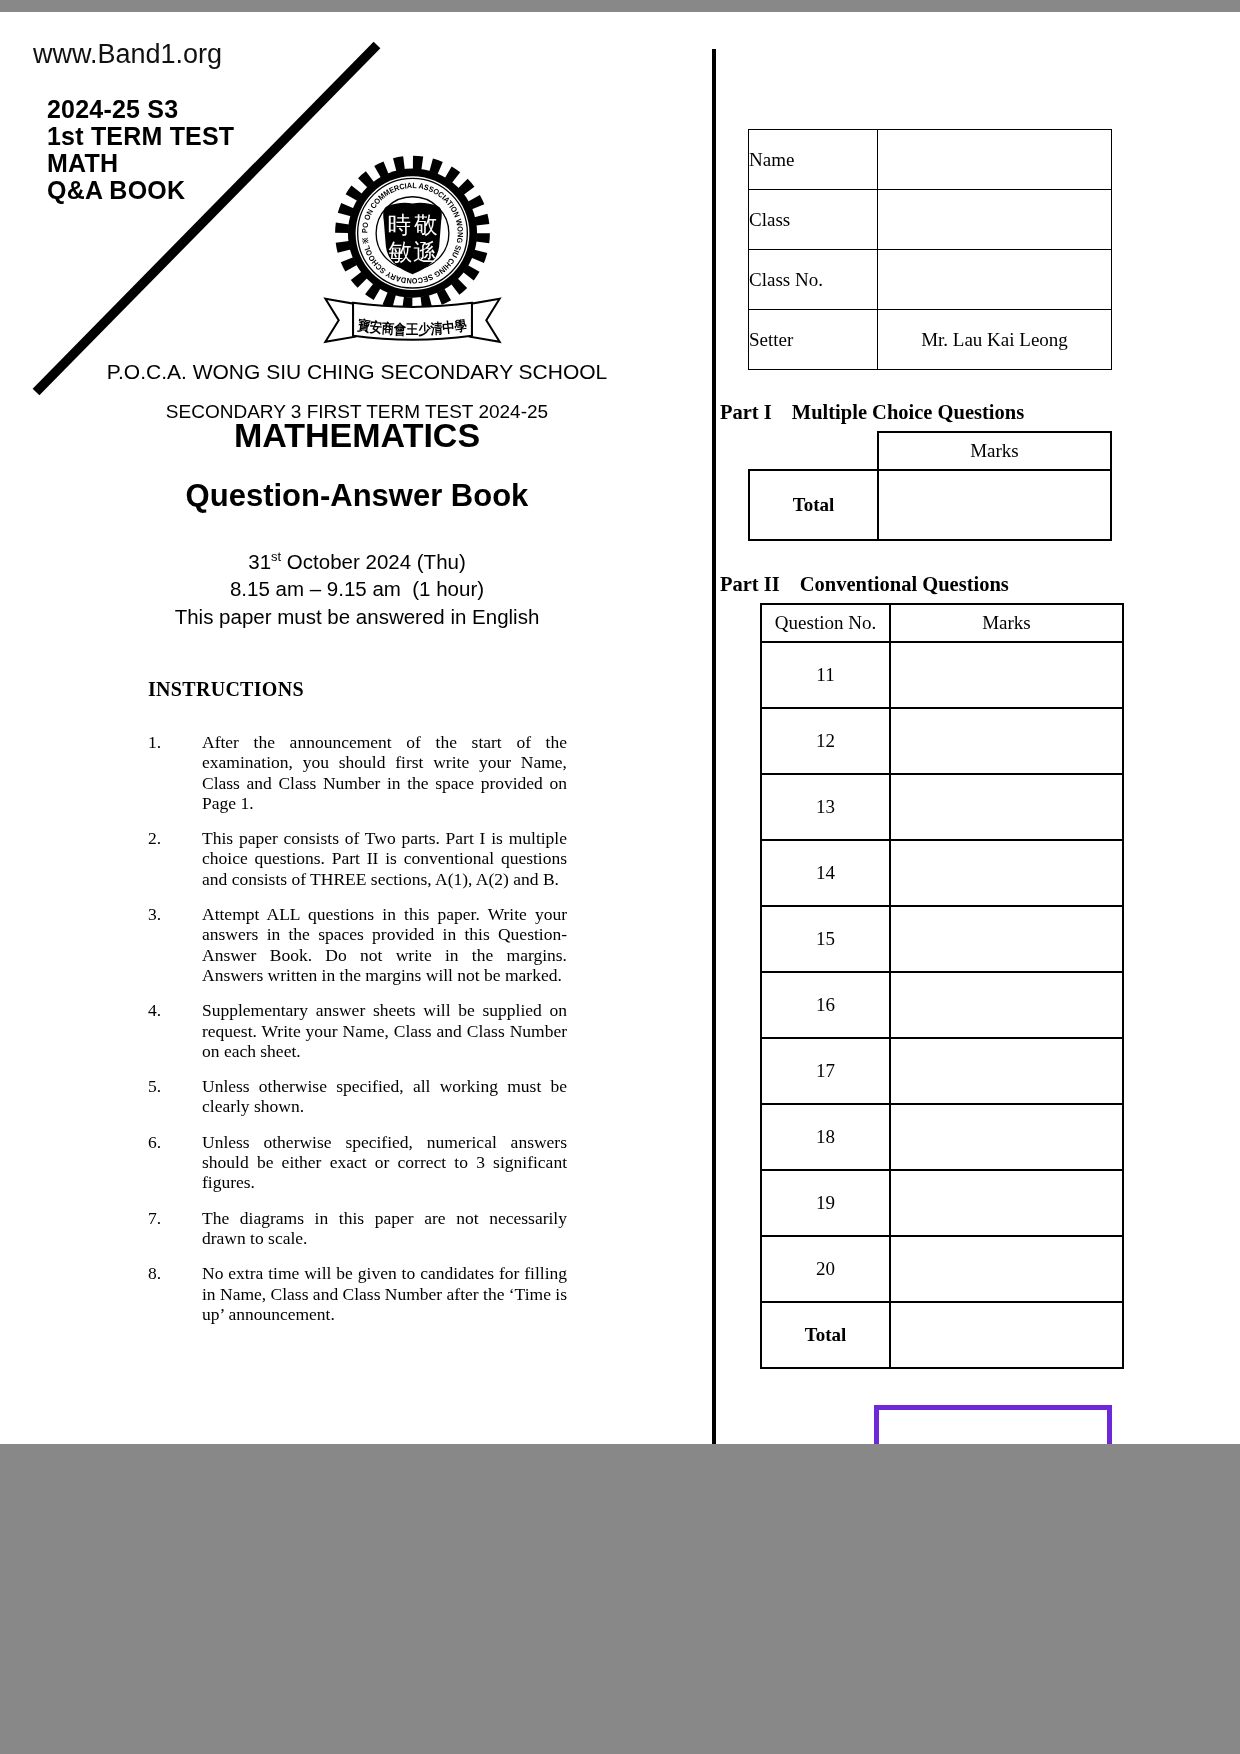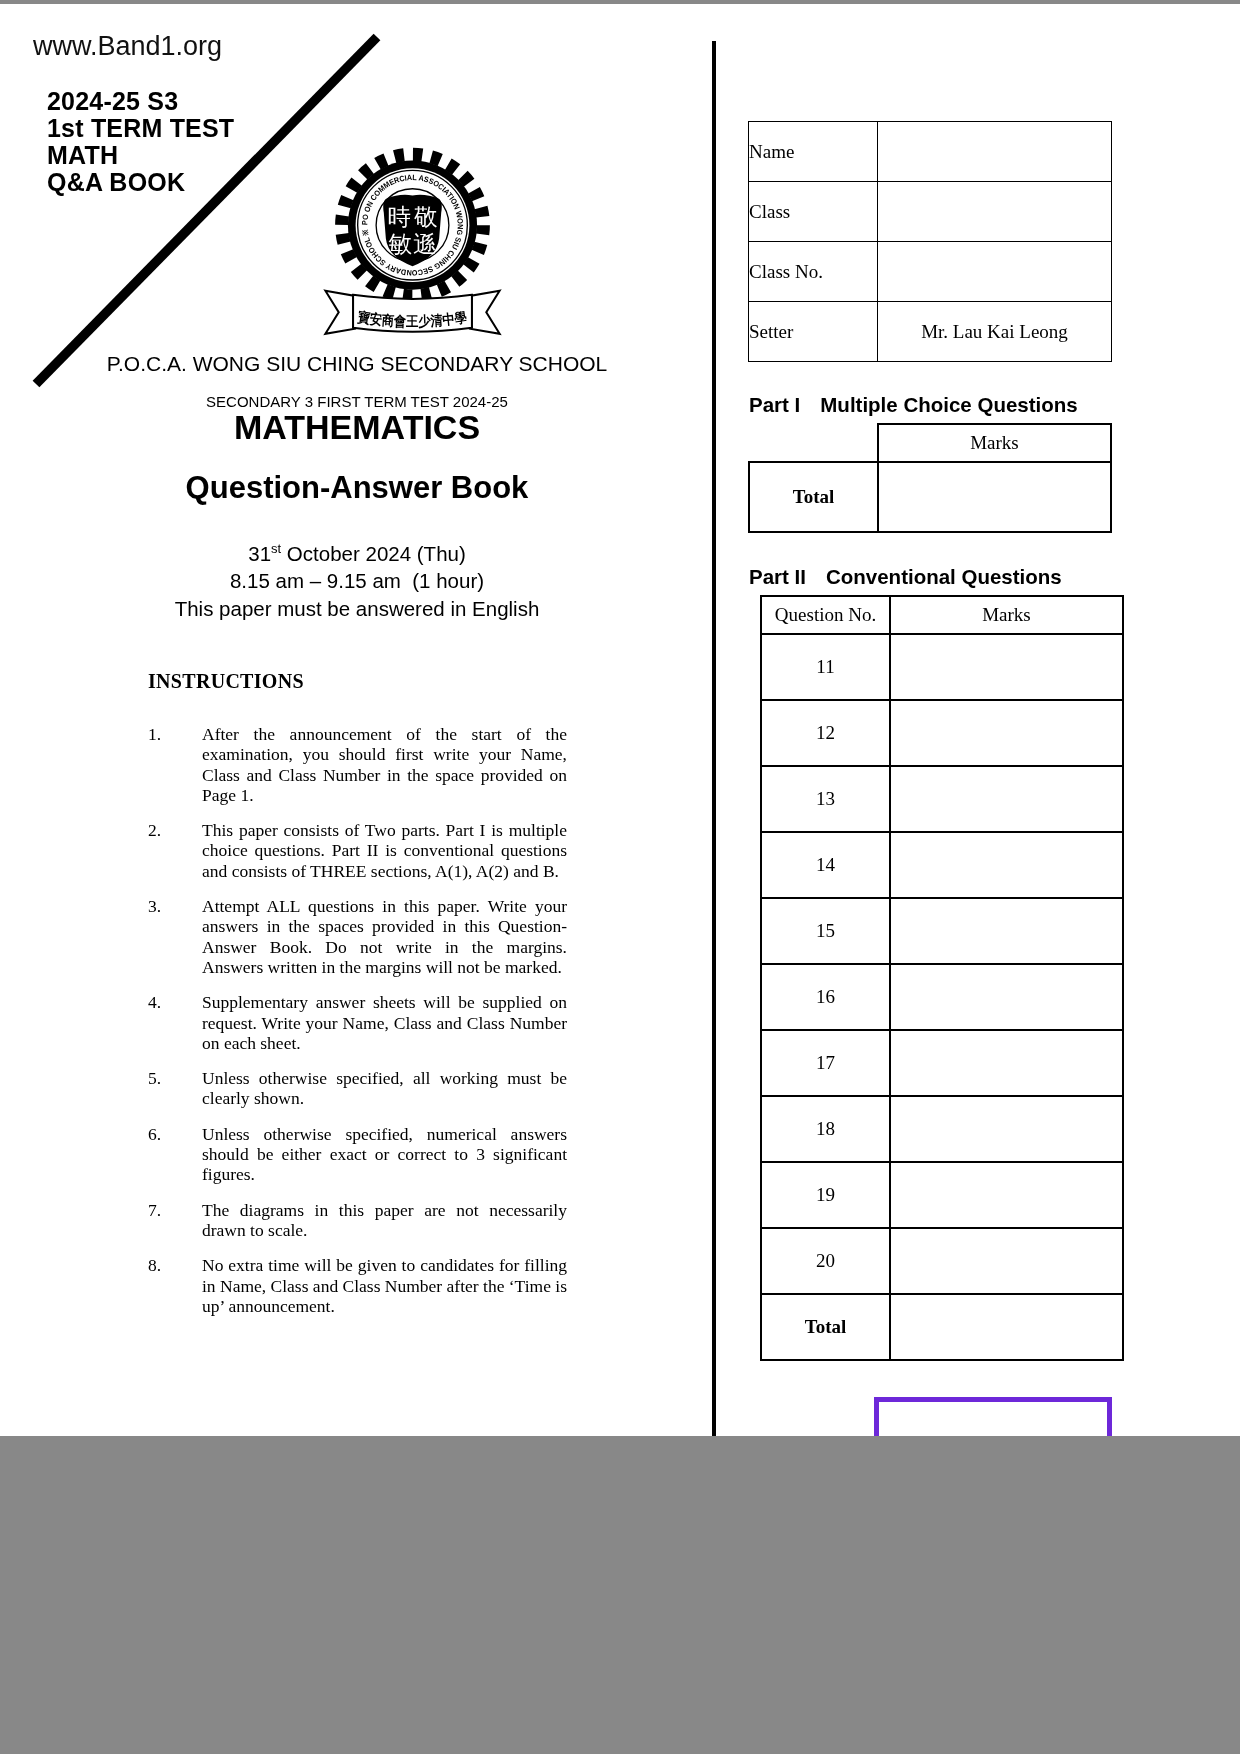--- a/index.html
+++ b/index.html
@@ -1,20 +1,20 @@
 <!DOCTYPE html>
 <html><head>
 <meta charset="utf-8">
 <style>
   * { margin:0; padding:0; box-sizing:border-box; }
   html,body { background:#888; }
   .page {
     position:relative;
     width:1240px; height:1432px;
-    margin:4px auto;
+    margin:12px auto;
     background:#ffffff;
     color:#000;
     overflow:hidden;
     font-family:"Liberation Sans", sans-serif;
   }
   
   .watermark {
     position:absolute; left:33px; top:27px;
     font-size:27px; color:#111;
   }
@@ -22,21 +22,21 @@
     position:absolute; left:47px; top:84px;
     font-size:25px; font-weight:bold; line-height:27px;
     letter-spacing:0.2px;
   }
   .diag-svg { position:absolute; left:0; top:0; width:400px; height:400px; }
   
   .logo { position:absolute; left:310px; top:137px; width:205px; height:197px; }
   
   .center-col { position:absolute; left:0; top:0; width:714px; text-align:center; }
   .school-name    { position:absolute; top:348px; width:100%; font-size:21px; }
-  .test-title     { position:absolute; top:389px; width:100%; font-size:15px; }
+  .test-title     { position:absolute; top:389px; width:100%; font-size:19px; }
   .subject        { position:absolute; top:404px; width:100%; font-size:34px; font-weight:bold; }
   .book-title     { position:absolute; top:466px; width:100%; font-size:31px; font-weight:bold; }
   .date-block     { position:absolute; top:531px; width:100%; font-size:20.5px; line-height:27.5px; }
   .date-block sup { font-size:13px; }
   
   .instructions { position:absolute; left:148px; top:666px; width:419px; }
   .instructions h3 {
     font-family:"Liberation Serif", serif;
     font-size:20px; font-weight:bold; margin-bottom:31px; letter-spacing:0.3px;
   }
@@ -56,22 +56,22 @@
     font-family:"Liberation Serif", serif;
     font-size:19px;
     vertical-align:middle;
   }
   .info-table { position:absolute; left:748px; top:117px; width:364px; }
   .info-table td { height:60px; }
   .info-table td.lbl { width:129px; padding-left:0; }
   .info-table td.val { text-align:center; }
 
   .part-heading {
-    position:absolute; left:749px;
-    font-family:Liberation Sans, sans-serif;
+    position:absolute; left:720px;
+    font-family:Liberation Serif, serif;
     font-size:20.5px; font-weight:bold; white-space:nowrap;
   }
   .part-heading .ttl { margin-left:20px; }
   .p1-heading { top:389px; }
   .p2-heading { top:561px; }
 
   .part1-table { position:absolute; left:748px; top:419px; width:364px; }
   .part1-table td { border-width:2px; }
   .part1-table td.ghost { border:none; width:129px; }
   .part1-table tr.hdr td { height:38px; text-align:center; }

